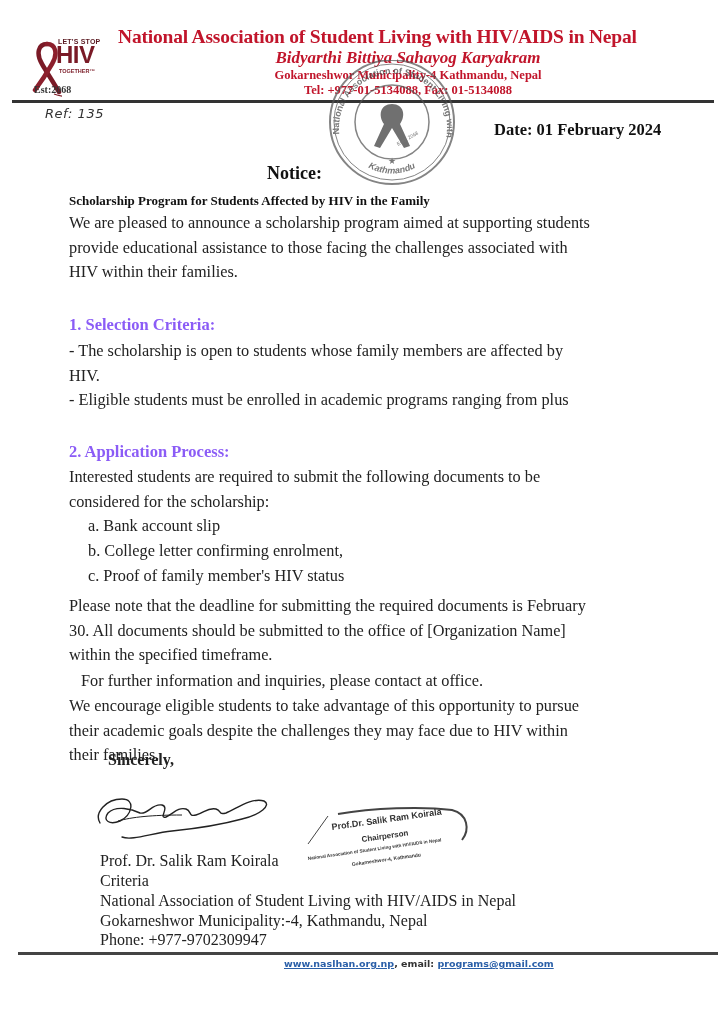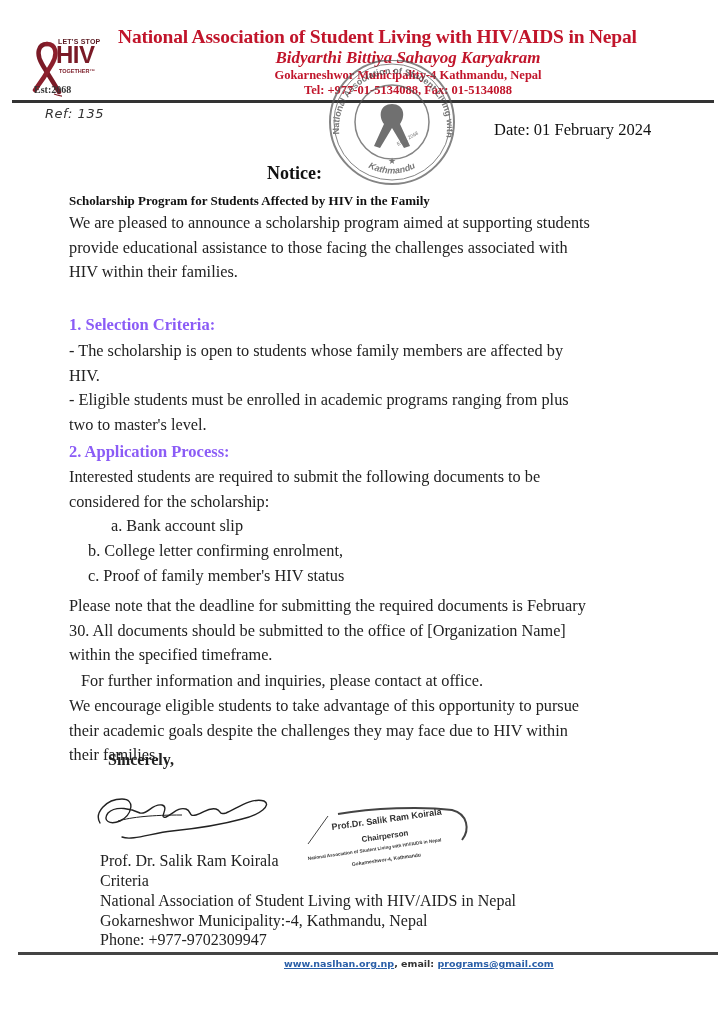--- a/index.html
+++ b/index.html
@@ -16,21 +16,21 @@
 
   .org-title { left:118px; top:26px; width:580px; font-family:"Liberation Serif", serif; font-weight:bold; font-size:19.5px; color:#c1152b; white-space:nowrap; letter-spacing:-0.2px; }
   .org-sub { left:118px; top:48px; width:580px; text-align:center; font-family:"Liberation Serif", serif; font-weight:bold; font-style:italic; font-size:17px; color:#c1152b; white-space:nowrap; }
   .org-addr { left:118px; top:68px; width:580px; text-align:center; font-family:"Liberation Serif", serif; font-weight:bold; font-size:12.5px; color:#c1152b; white-space:nowrap; }
   .org-tel { left:118px; top:83px; width:580px; text-align:center; font-family:"Liberation Serif", serif; font-weight:bold; font-size:12.5px; color:#c1152b; white-space:nowrap; }
 
   .rule-top { left:12px; top:100px; width:702px; height:3px; background:#333; }
   .rule-bottom { left:18px; top:952px; width:700px; height:3px; background:#444; }
 
   .ref { left:45px; top:106px; font-family:"DejaVu Sans", sans-serif; font-size:13px; color:#333; font-style:italic; letter-spacing:0.5px; }
-  .date { left:494px; top:120px; font-family:"Liberation Serif", serif; font-size:16.5px; font-weight:normal; color:#111; }
+  .date { left:494px; top:120px; font-family:"Liberation Serif", serif; font-size:16.5px; font-weight:bold; color:#111; }
 
   .seal { left:318px; top:60px; width:148px; height:125px; opacity:0.72; }
 
   .notice-title { left:267px; top:163px; font-family:"Liberation Serif", serif; font-weight:bold; font-size:18px; color:#111; }
   .subject { left:69px; top:193px; font-family:"Liberation Serif", serif; font-weight:bold; font-size:13px; color:#111; }
 
   .body-text { left:69px; width:630px; font-family:"Liberation Serif", serif; font-size:16.3px; line-height:24.5px; color:#222; }
   .heading { left:69px; font-family:"Liberation Serif", serif; font-weight:bold; font-size:16.5px; color:#8b5cf6;text-align:center; }
   .item { left:88px; font-family:"Liberation Serif", serif; font-size:16.3px; color:#222; }
 
@@ -96,31 +96,30 @@
   <div>provide educational assistance to those facing the challenges associated with</div>
   <div>HIV within their families.</div>
 </div>
 
 <div class="abs heading" style="top:315px;">1. Selection Criteria:</div>
 
 <div class="abs body-text" style="top:339px;">
   <div>- The scholarship is open to students whose family members are affected by</div>
   <div>HIV.</div>
   <div>- Eligible students must be enrolled in academic programs ranging from plus</div>
-  <div>two to master's level.</div>
 </div>
 
 <div class="abs heading" style="top:442px;">2. Application Process:</div>
 
 <div class="abs body-text" style="top:465px;">
   <div>Interested students are required to submit the following documents to be</div>
   <div>considered for the scholarship:</div>
 </div>
 
-<div class="abs item" style="top:516px;margin-left:23px;">a. Bank account slip</div>
+<div class="abs item" style="top:516px;">a. Bank account slip</div>
 <div class="abs item" style="top:541px;">b. College letter confirming enrolment,</div>
 <div class="abs item" style="top:566px;">c. Proof of family member's HIV status</div>
 
 <div class="abs body-text" style="top:594px;">
   <div>Please note that the deadline for submitting the required documents is February</div>
   <div>30. All documents should be submitted to the office of [Organization Name]</div>
   <div>within the specified timeframe.</div>
 </div>
 
 <div class="abs body-text" style="top:669px;margin-left:12px;">For further information and inquiries, please contact at office.</div>

